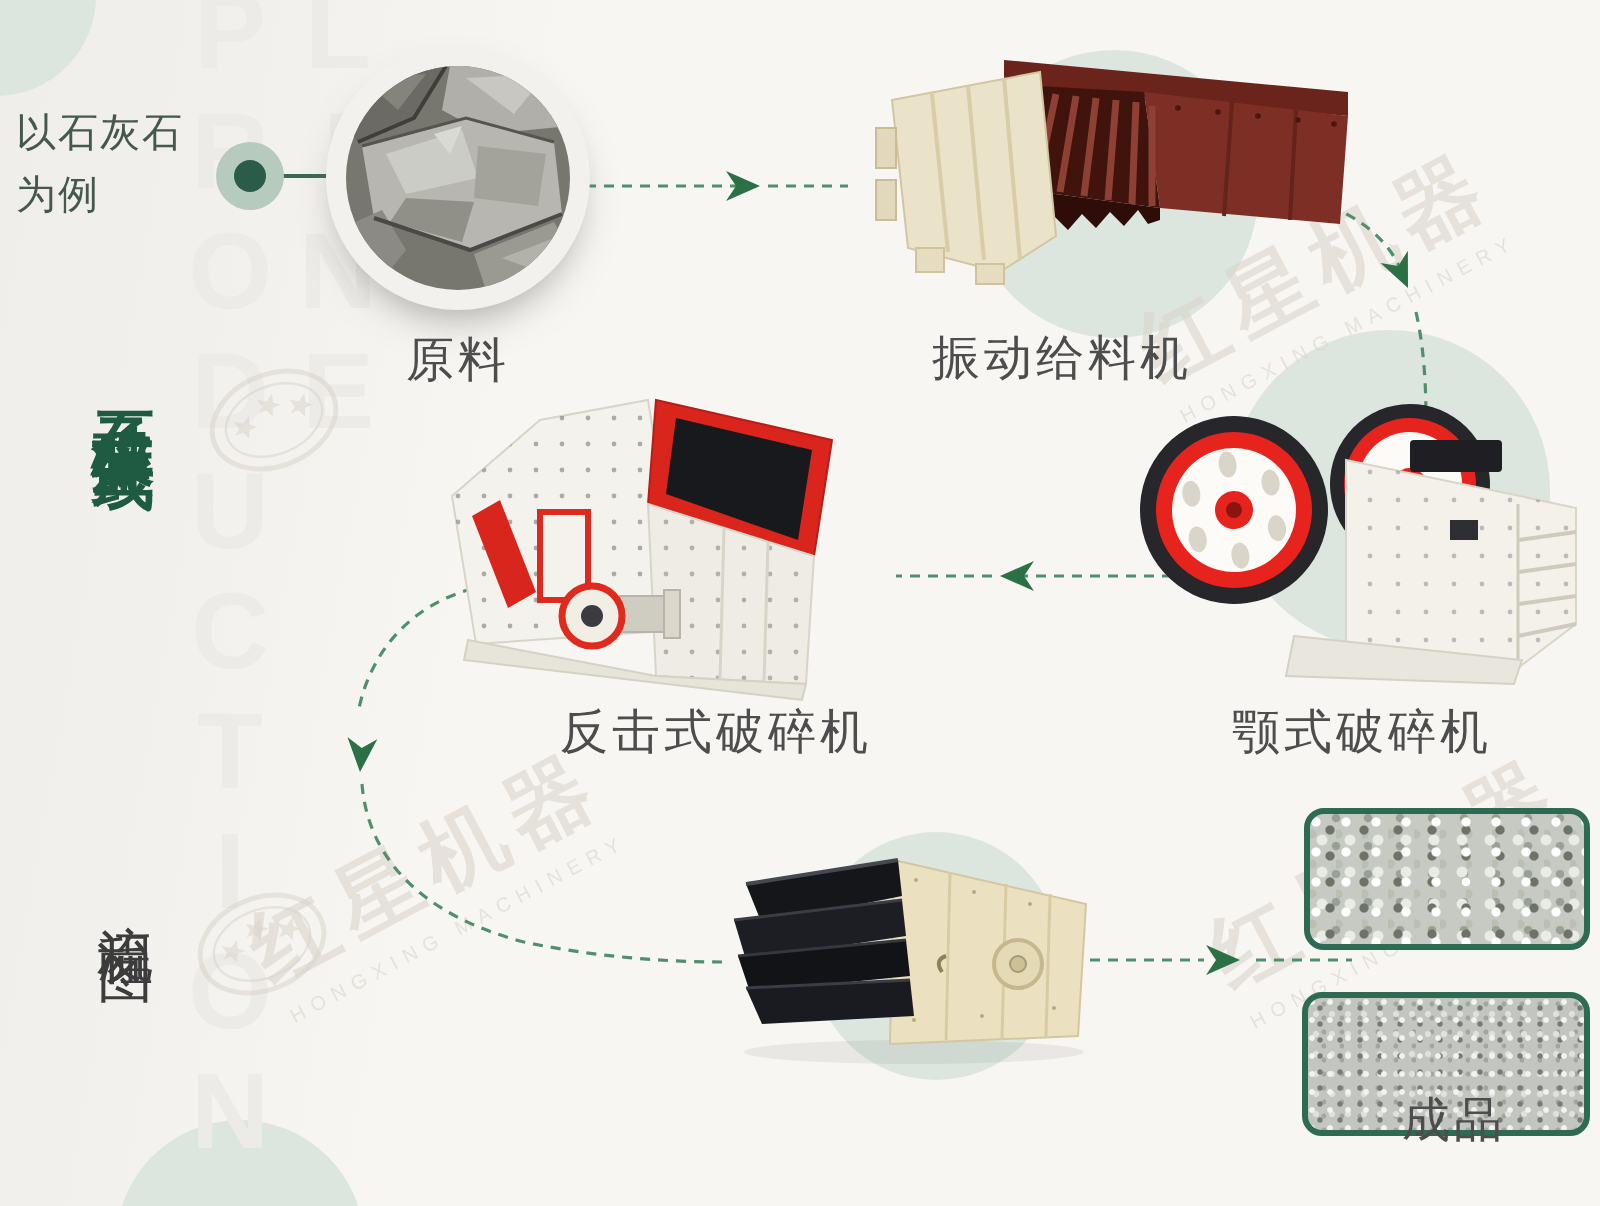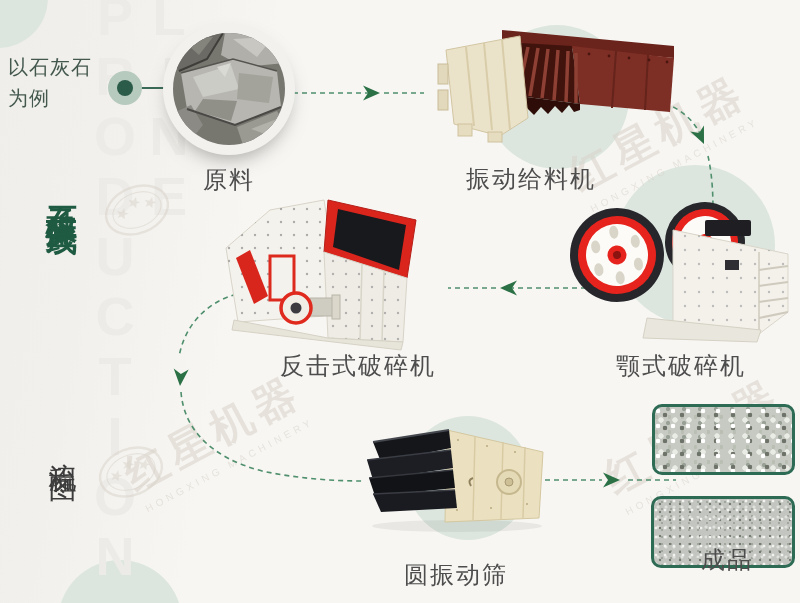--- a/index.html
+++ b/index.html
@@ -291,16 +291,15 @@
     <line x1="16" y1="74" x2="98" y2="70" stroke="#3a3d44" stroke-width="1.5"></line>
   </svg>
 
   <div class="product tex-coarse" style="left:652px;top:404px;width:143px;height:71px;"></div>
   <div class="product tex-fine" style="left:651px;top:496px;width:144px;height:72px;"></div>
 
   <div class="node-label" style="left:229px;top:164px;">原料</div>
   <div class="node-label" style="left:531px;top:163px;text-align:center;">振动给料机</div>
   <div class="node-label" style="left:681px;top:350px;">颚式破碎机</div>
   <div class="node-label" style="left:329px;top:350px;margin-left:29px;">反击式破碎机</div>
-  <div class="node-label" style="left:456px;top:559px;">圆振动筛</div>
   <div class="node-label" style="left:727px;top:544px;">成品</div>
 
 </div>
 
 </body></html>

